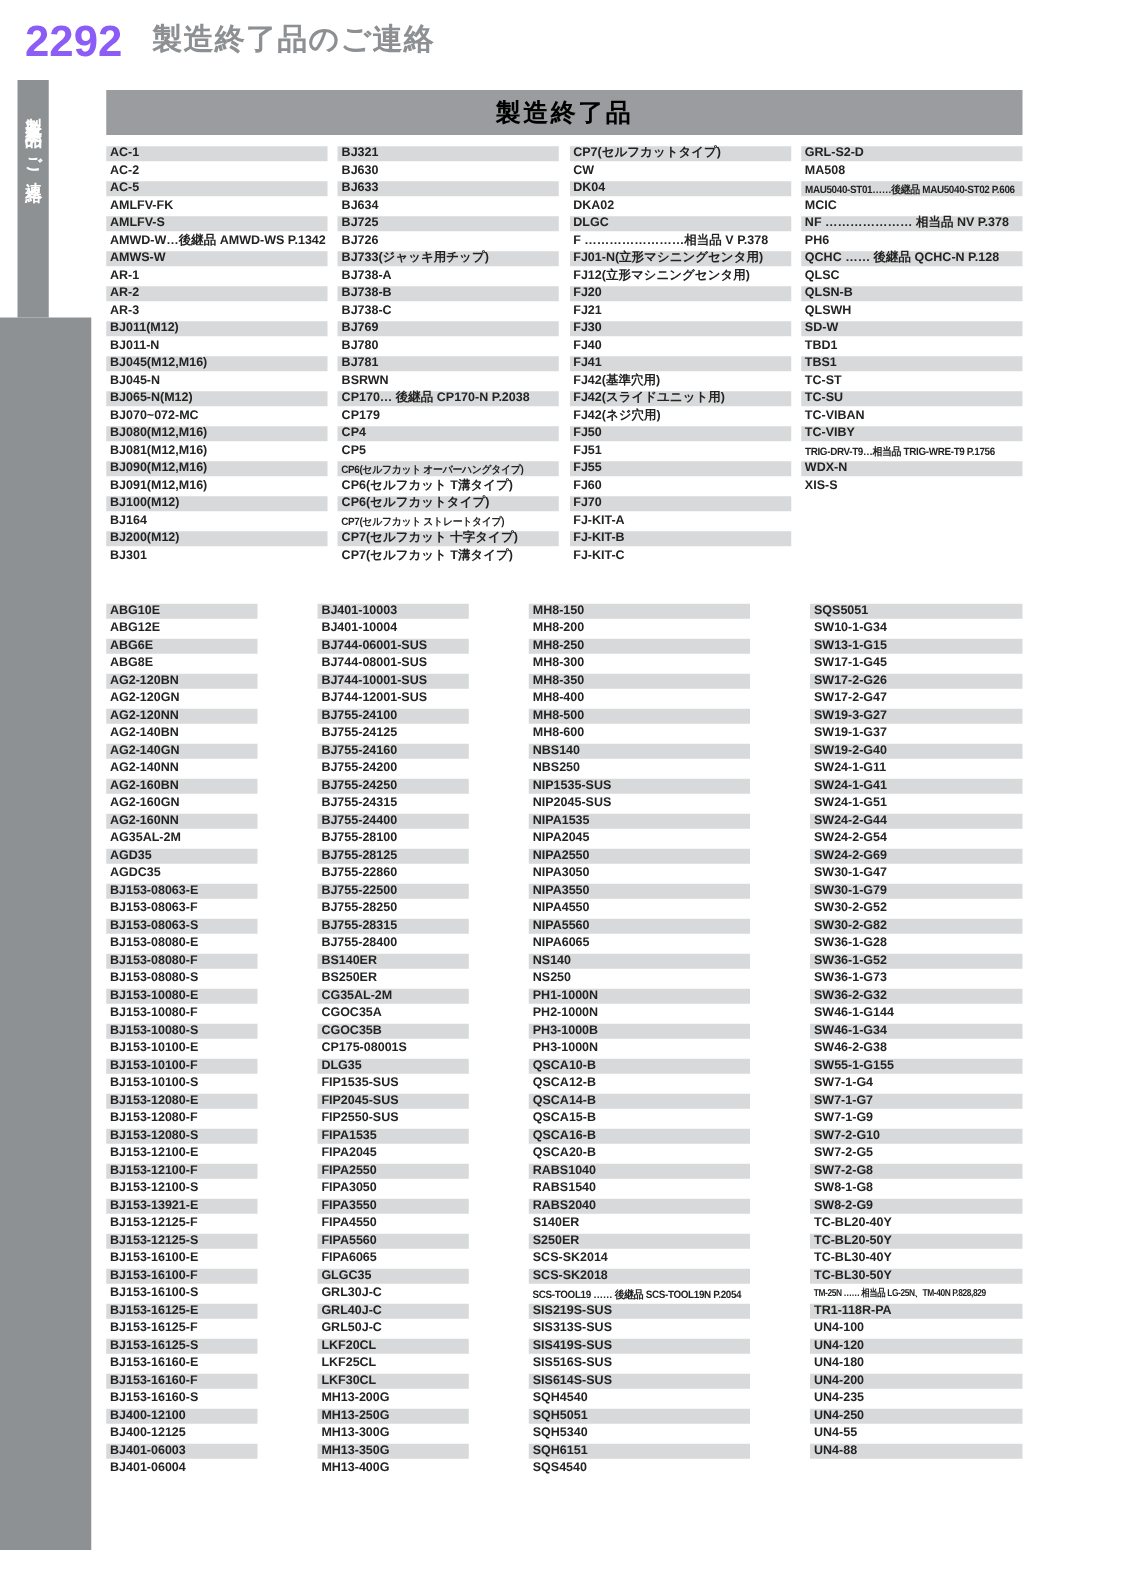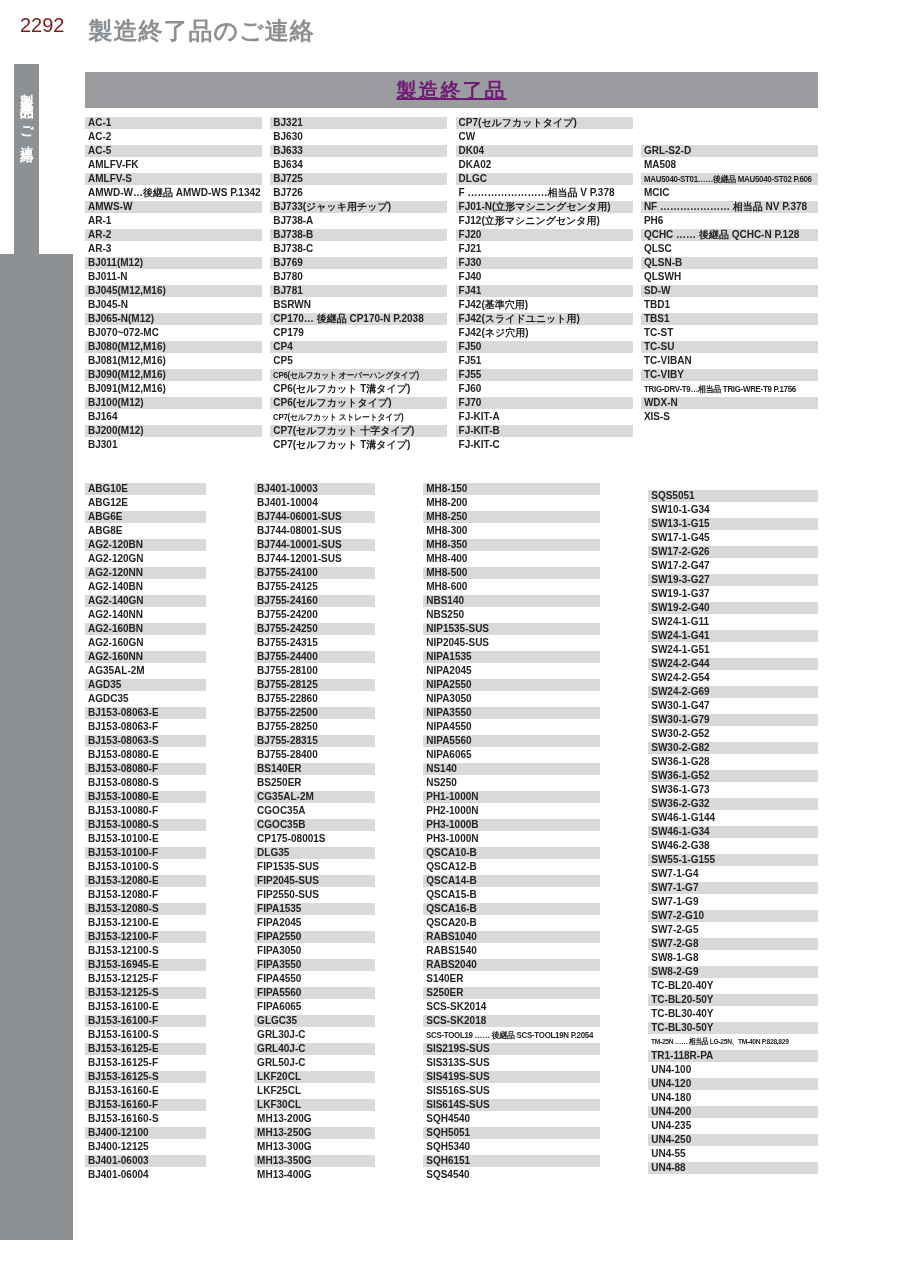--- a/index.html
+++ b/index.html
@@ -13,21 +13,21 @@
   html,body{background:#ffffff;}
   body{
     width:900px;height:1272px;position:relative;overflow:hidden;
     font-family:"Liberation Sans","DejaVu Sans",sans-serif;
     color:var(--c-text);
   }
   .page{position:absolute;inset:0;}
   
   .header{position:absolute;left:20px;top:14px;display:flex;align-items:flex-start;}
   .page-num{
-    font-size:20px;font-weight:normal;color:#7f1d1d;letter-spacing:0px;
+    font-size:35px;font-weight:bold;color:#8b5cf6;letter-spacing:0px;
     font-family:"Liberation Sans","DejaVu Sans",sans-serif;
   }
   .page-title{
     margin-left:24px;font-size:24px;font-weight:bold;color:var(--c-title);
     letter-spacing:1px;margin-top:1px;
   }
   
   .side-tab{
     position:absolute;left:14px;top:64px;width:25px;height:190px;
     background:var(--c-tab);display:flex;justify-content:center;
@@ -43,25 +43,25 @@
   }
   
   .table{position:absolute;left:85px;width:733px;}
   .t1{top:72px;}
   .t2{top:473px;}
   .table-header{
     height:36px;background:var(--c-bar);
     display:flex;align-items:center;justify-content:center;
   }
   .table-header span{
-    color:#701a75;font-weight:bold;font-size:20px;letter-spacing:2px;text-decoration:underline;
+    color:#000000;font-weight:bold;font-size:20px;letter-spacing:2px;
   }
   .cols{display:flex;gap:8.3px;margin-top:9px;}
   .t2 .cols{margin-top:10px;gap:48px;}
-  .col{width:177px;display:flex;flex-direction:column;justify-content:center;}
+  .col{width:177px;display:flex;flex-direction:column;}
   .row{
     height:12px;margin-bottom:2px;display:flex;align-items:center;
     padding:0 3px;overflow:visible;
   }
   .row.odd{background:var(--c-stripe);}
   .code{
     font-size:10px;font-weight:bold;color:var(--c-text);
     white-space:nowrap;display:inline-block;transform-origin:left center;
     letter-spacing:0px;line-height:12px;
   }
@@ -474,21 +474,21 @@
           <div class="row even">
             <span class="code">BJ153-12100-E</span>
           </div>
           <div class="row odd">
             <span class="code">BJ153-12100-F</span>
           </div>
           <div class="row even">
             <span class="code">BJ153-12100-S</span>
           </div>
           <div class="row odd">
-            <span class="code">BJ153-16945-E</span>
+            <span class="code">BJ153-13921-E</span>
           </div>
           <div class="row even">
             <span class="code">BJ153-12125-F</span>
           </div>
           <div class="row odd">
             <span class="code">BJ153-12125-S</span>
           </div>
           <div class="row even">
             <span class="code">BJ153-16100-E</span>
           </div>

